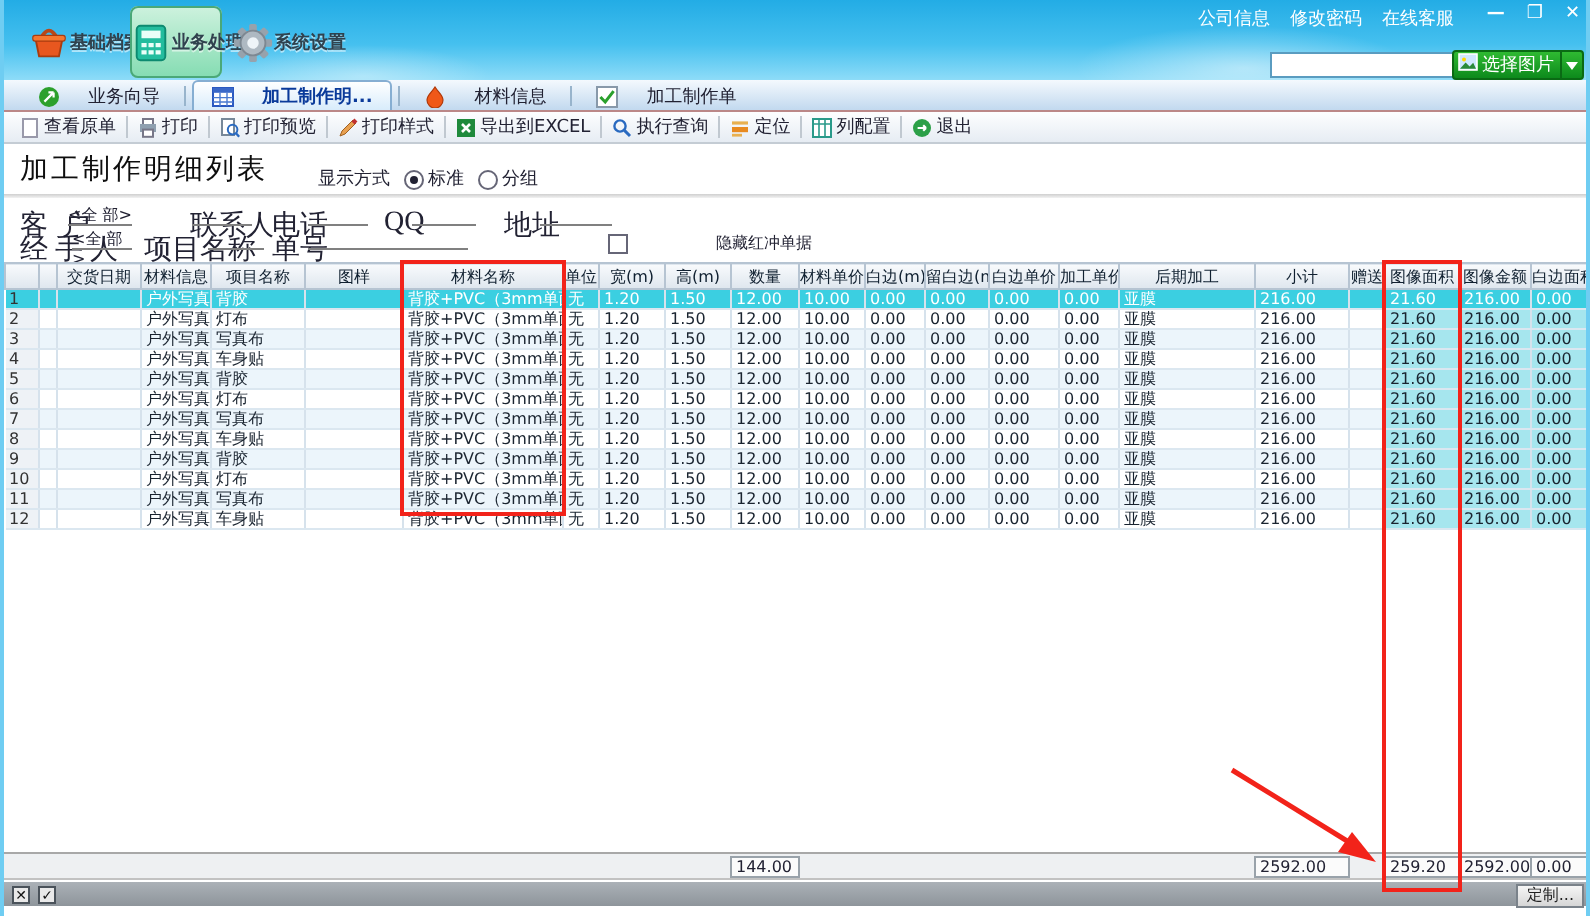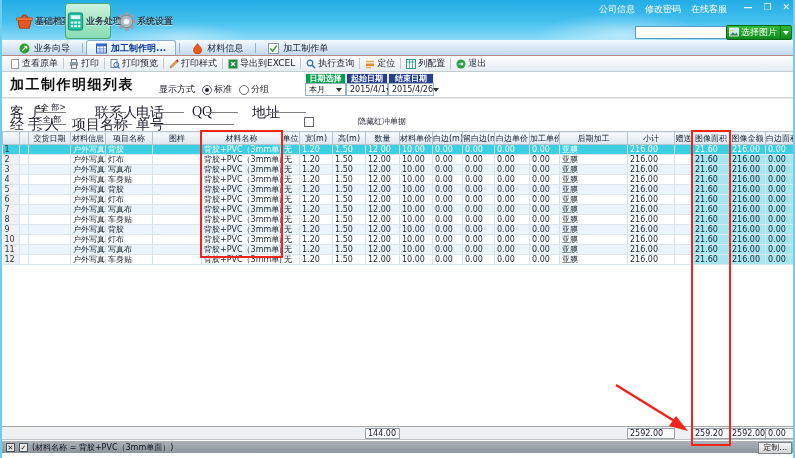--- a/index.html
+++ b/index.html
@@ -21,35 +21,35 @@
   .nav-btn .lbl{font-size:9px;font-weight:bold;color:#30424e;text-shadow:0 1px 0 rgba(255,255,255,.55);white-space:nowrap;}
   .nav-btn.selected{background:linear-gradient(#cef2de,#84dcb2);box-shadow:inset 0 0 0 1px #4aa878;}
   .search-input{position:absolute;left:633px;top:26px;width:86px;height:11px;border:1px solid #5a9cc0;background:#fff;font-size:8px;padding:0 2px;}
   .pick-btn{position:absolute;left:724px;top:25px;width:66px;height:15px;display:flex;align-items:center;gap:2px;
     background:linear-gradient(#2fba32,#0d8a1c);border:1px solid #0a6a14;border-radius:2px;color:#fff;font-size:9px;padding:0 2px;box-sizing:border-box;}
   .pick-btn .caret-box{margin-left:auto;border-left:1px solid #0a6a14;padding-left:2px;height:100%;display:flex;align-items:center;}
 
   
   .tab-band{position:absolute;left:0;top:40px;width:795px;height:16px;box-sizing:border-box;
     background:linear-gradient(#f4f9fe,#c2d9ef);border-bottom:1px solid #bb8888;display:flex;align-items:flex-end;padding-left:8px;}
-  .tab{display:flex;align-items:center;gap:4px;height:14px;padding:0 9px;color:#223;white-space:nowrap;}
+  .tab{display:flex;align-items:center;gap:14px;height:14px;padding:0 9px;color:#223;white-space:nowrap;}
   .tab.active{background:linear-gradient(#ffffff,#d8ecfb);border:1px solid #86aed2;border-bottom:none;border-radius:3px 3px 0 0;color:#0a3a9a;font-weight:bold;}
   .tab svg{width:11px;height:11px;}
   .tab-sep{width:1px;height:10px;background:#98b4cc;margin:0 3px 2px 3px;}
 
   
   .toolbar{position:absolute;left:0;top:56px;width:795px;height:16px;box-sizing:border-box;display:flex;align-items:center;padding-left:4px;
     background:linear-gradient(#fdfeff,#e6ecf3);border-bottom:1px solid #c4ccd4;}
   .tool-item{display:flex;align-items:center;gap:2px;padding:0 4px;white-space:nowrap;}
   .tool-item svg{width:10px;height:10px;}
   .tool-sep{width:1px;height:11px;background:#c0c8d0;margin:0 1px;}
 
   
   .panel{position:absolute;left:0;top:72px;width:795px;height:59px;background:#fff;}
-  .page-title{position:absolute;left:8px;top:4px;font-size:14px;font-weight:bold;color:#0e0e0e;letter-spacing:1.5px;}
+  .page-title{position:absolute;left:8px;top:4px;font-size:14px;font-weight:normal;color:#0e0e0e;letter-spacing:1.5px;}
   .display-mode{position:absolute;left:157px;top:11px;display:flex;align-items:center;gap:7px;font-size:9px;}
   .radio{width:8px;height:8px;border-radius:50%;border:1px solid #667;background:#fff;display:inline-block;position:relative;vertical-align:-1px;}
   .radio.sel::after{content:"";position:absolute;left:2px;top:2px;width:4px;height:4px;border-radius:50%;background:#223;}
   .radio-item{display:flex;align-items:center;gap:2px;}
   .date-filter{position:absolute;left:303px;top:1px;display:flex;}
   .date-col{display:flex;flex-direction:column;}
   .date-col .hd{height:10px;line-height:10px;text-align:center;color:#fff;font-size:8px;font-weight:bold;border:1px solid #e6ecf2;border-bottom:none;box-sizing:border-box;}
   .date-col .val{height:13px;border:1px solid #9ab0c4;background:#fff;font-size:8px;display:flex;align-items:center;justify-content:space-between;padding:0 3px;box-sizing:border-box;}
   .caret{width:0;height:0;border-left:3px solid transparent;border-right:3px solid transparent;border-top:4px solid #333;}
   .panel-sep{position:absolute;left:0;top:25px;width:795px;height:2px;background:linear-gradient(#cfcfcf,#f2f2f2);}
@@ -303,43 +303,20 @@
           <span class="radio-item">
             <span class="radio sel"></span>
             <span>标准</span>
           </span>
           <span class="radio-item">
             <span class="radio"></span>
             <span>分组</span>
           </span>
         </span>
     </div>
-    <div class="date-filter" id="date-filter">
-        <div class="date-col">
-          <div class="hd" style="background: rgb(0, 160, 74); width: 41px;">日期选择</div>
-          <div class="val" style="width: 41px;">
-            <span>本月</span>
-            <span class="caret"></span>
-          </div>
-        </div>
-        <div class="date-col">
-          <div class="hd" style="background: rgb(38, 65, 140); width: 42px;">起始日期</div>
-          <div class="val" style="width: 42px;">
-            <span>2015/4/1</span>
-            <span class="caret"></span>
-          </div>
-        </div>
-        <div class="date-col">
-          <div class="hd" style="background: rgb(38, 65, 140); width: 46px;">结束日期</div>
-          <div class="val" style="width: 46px;">
-            <span>2015/4/26</span>
-            <span class="caret"></span>
-          </div>
-        </div>
-      </div>
     <div class="panel-sep"></div>
     <div id="form-area">
         <span class="form-label" style="left: 8px; top: 32px;">客  户</span>
         <span class="form-line" style="left: 32px; top: 30px; width: 32px;">&lt;全 部&gt;</span>
         <span class="form-label" style="left: 70px; top: 32px; padding-left: 23px;">联系人</span>
         <span class="form-line" style="left: 94px; top: 30px; width: 30px;"></span>
         <span class="form-label" style="left: 134px; top: 32px;">电话</span>
         <span class="form-line" style="left: 152px; top: 30px; width: 30px;"></span>
         <span class="form-label" style="left: 190px; top: 32px;">QQ</span>
         <span class="form-line" style="left: 204px; top: 30px; width: 32px;"></span>
@@ -707,21 +684,20 @@
       <div class="sum-box" style="left: 363px; width: 35px;">144.00</div>
       <div class="sum-box" style="left: 625px; width: 48px;">2592.00</div>
       <div class="sum-box" style="left: 690px; width: 38px;">259.20</div>
       <div class="sum-box" style="left: 727px; width: 37px;">2592.00</div>
       <div class="sum-box" style="left: 763px; width: 33px;">0.00</div>
     </div>
 
   <div class="filterbar">
     <span class="fb-box">✕</span>
     <span class="fb-box">✓</span>
-    <span class="fb-text">(材料名称 = 背胶+PVC（3mm单面）)</span>
     <span class="customize-btn">定制...</span>
   </div>
 
   <div class="red-box" id="red-box-material" style="left: 198px; top: 130px; width: 83px; height: 128px;"></div>
   <div class="red-box" id="red-box-area" style="left: 689px; top: 130px; width: 40px; height: 316px;"></div>
   <svg id="arrow-svg" width="95" height="58">
     <line x1="8" y1="5" x2="68" y2="42" stroke="#f2231a" stroke-width="2.5"></line>
     <polygon points="80,51 61,46 68,36" fill="#f2231a"></polygon>
   </svg>
 

